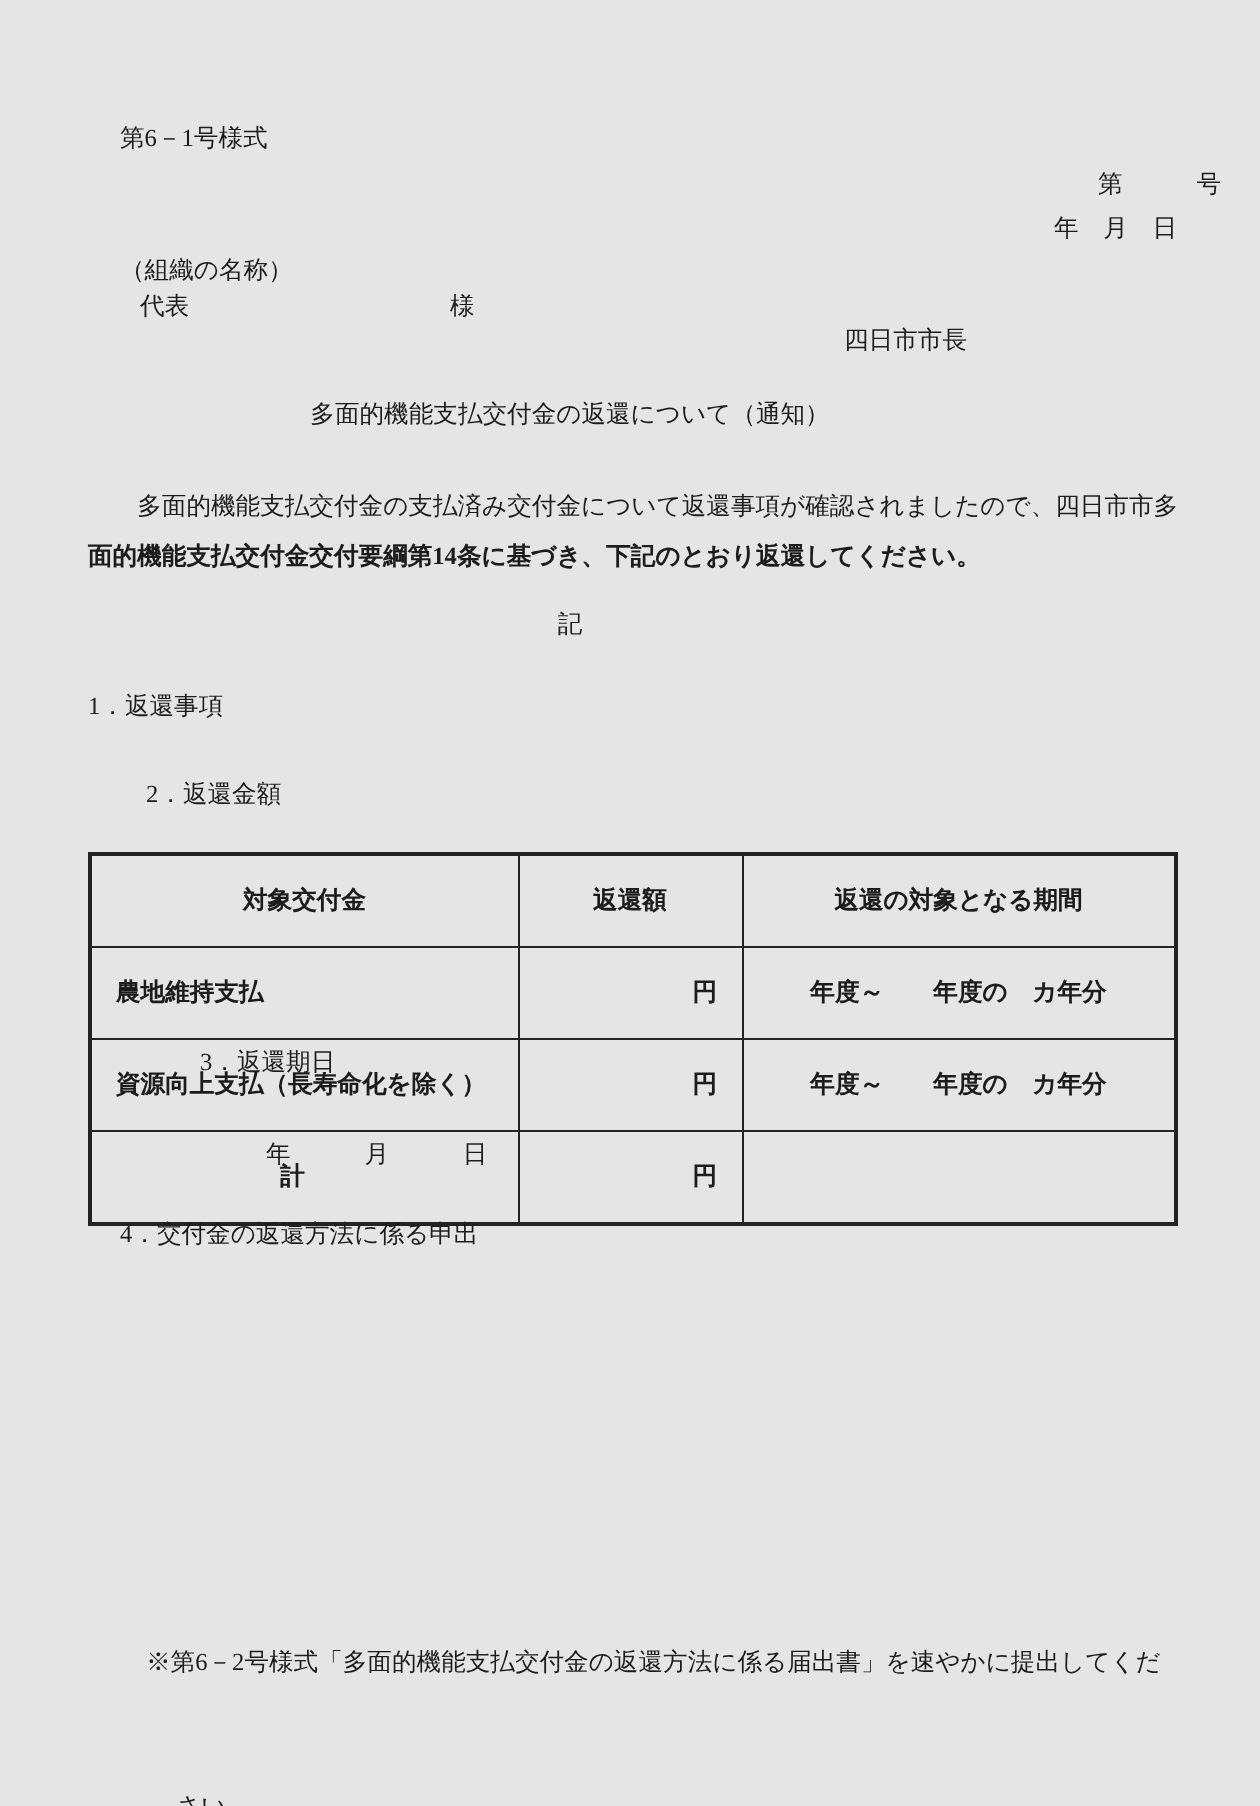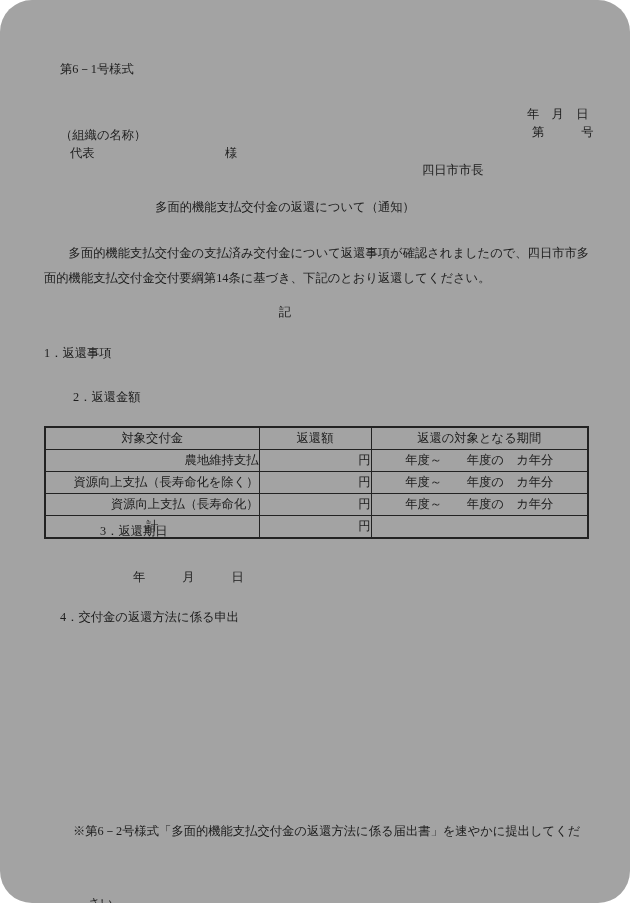--- a/index.html
+++ b/index.html
@@ -4,26 +4,25 @@
 <style>
   html, body {
     margin: 0;
     padding: 0;
     background: #ffffff;
   }
   .page {
     position: relative;
     width: 630px;
     height: 903px;
-    background: #a3a3a3;
+    background: #e5e5e5;
     font-family: "Liberation Serif", "DejaVu Serif", serif;
     font-size: 12.3px;
     color: #1c1c1c;
     overflow: hidden;
-    border-radius: 32px;
   }
   .abs {
     position: absolute;
     white-space: pre;
     line-height: 1.25;
   }
   .center-line {
     position: absolute;
     left: 0;
     width: 570px;
@@ -39,64 +38,64 @@
   }
   table.repay {
     border-collapse: collapse;
     table-layout: fixed;
     width: 543px;
     border: 2px solid #222;
   }
   table.repay th, table.repay td {
     border: 1px solid #222;
     height: 21px;
-    padding: 0;
-    font-weight: normal;
+    padding: 12px;
+    font-weight: bold;
     font-size: 12.3px;
     white-space: pre;
     overflow: hidden;
   }
   .col-target { width: 214px; }
   .col-amount { width: 112px; }
   .col-period { width: 217px; }
   th { text-align: center; }
-  td.cell-target { text-align: right; padding-left: 4px; }
+  td.cell-target { text-align: left; padding-left: 4px; }
   td.cell-target.total { text-align: center; padding-left: 0; }
   td.cell-amount { text-align: right; padding-right: 18px; }
   td.cell-period { text-align: center; margin-top: 31px; }
   
   .note {
     position: absolute;
     left: 73px;
     top: 771px;
     line-height: 24px;
     white-space: pre;
   }
   .note .indent { padding-left: 15px; }
 </style>
 </head>
 <body>
 
 <div class="page">
 
   <div class="abs" style="left:60px; top:62px;">第6－1号様式</div>
 
-  <div class="abs" style="left:532px; top:85px;margin-top:40px;">第　　　号</div>
+  <div class="abs" style="left:549px; top:85px;">第　　　号</div>
   <div class="abs" style="left:527px; top:107px;">年　月　日</div>
 
   <div class="abs" style="left:60px; top:128px;">（組織の名称）</div>
   <div class="abs" style="left:70px; top:146px;">代表</div>
   <div class="abs" style="left:225px; top:146px;">様</div>
 
   <div class="abs" style="left:422px; top:163px;">四日市市長</div>
 
   <div class="center-line" style="top:199px;">多面的機能支払交付金の返還について（通知）</div>
 
   <div class="abs" style="left:44px; top:246px;">　　多面的機能支払交付金の支払済み交付金について返還事項が確認されましたので、四日市市多</div>
-  <div class="abs" style="left:44px; top:271px;">面的機能支払交付金交付要綱第14条に基づき、下記のとおり返還してください。</div>
+  <div class="abs" style="left:44px; top:271px;font-weight:bold;">面的機能支払交付金交付要綱第14条に基づき、下記のとおり返還してください。</div>
 
   <div class="center-line" style="top:304px;">記</div>
 
   <div class="abs" style="left:44px; top:346px;">1．返還事項</div>
 
   <div class="abs" style="left:60px; top:390px;margin-left:13px;">2．返還金額</div>
 
   <div class="tbl-wrap">
     <table class="repay">
       <colgroup>
@@ -114,25 +113,20 @@
         <td class="cell-target">農地維持支払</td>
         <td class="cell-amount">円</td>
         <td class="cell-period">年度～　　年度の　カ年分</td>
       </tr>
       <tr>
         <td class="cell-target">資源向上支払（長寿命化を除く）</td>
         <td class="cell-amount">円</td>
         <td class="cell-period">年度～　　年度の　カ年分</td>
       </tr>
       <tr>
-        <td class="cell-target">資源向上支払（長寿命化）</td>
-        <td class="cell-amount">円</td>
-        <td class="cell-period">年度～　　年度の　カ年分</td>
-      </tr>
-      <tr>
         <td class="cell-target total">計</td>
         <td class="cell-amount">円</td>
         <td class="cell-period"></td>
       </tr>
     </tbody>
       </table>
   </div>
 
   <div class="abs" style="left:60px; top:524px;margin-left:40px;">3．返還期日</div>
   <div class="abs" style="left:133px; top:570px;">年　　　月　　　日</div>

